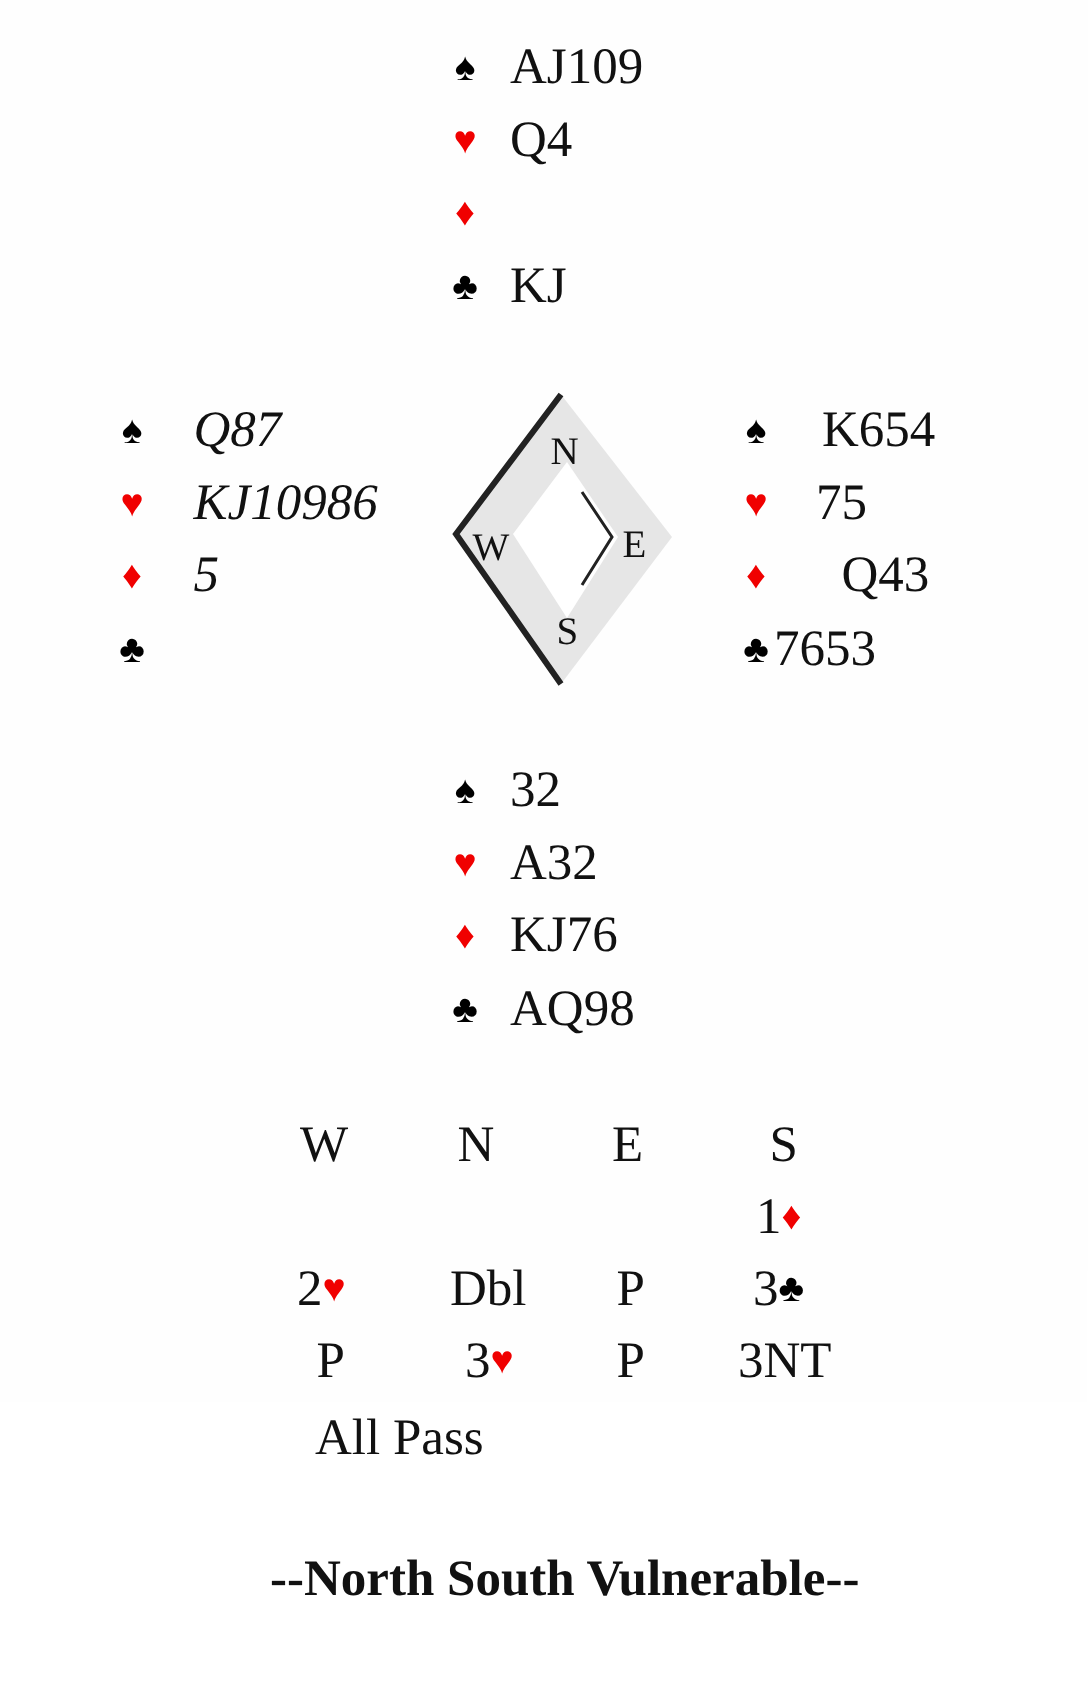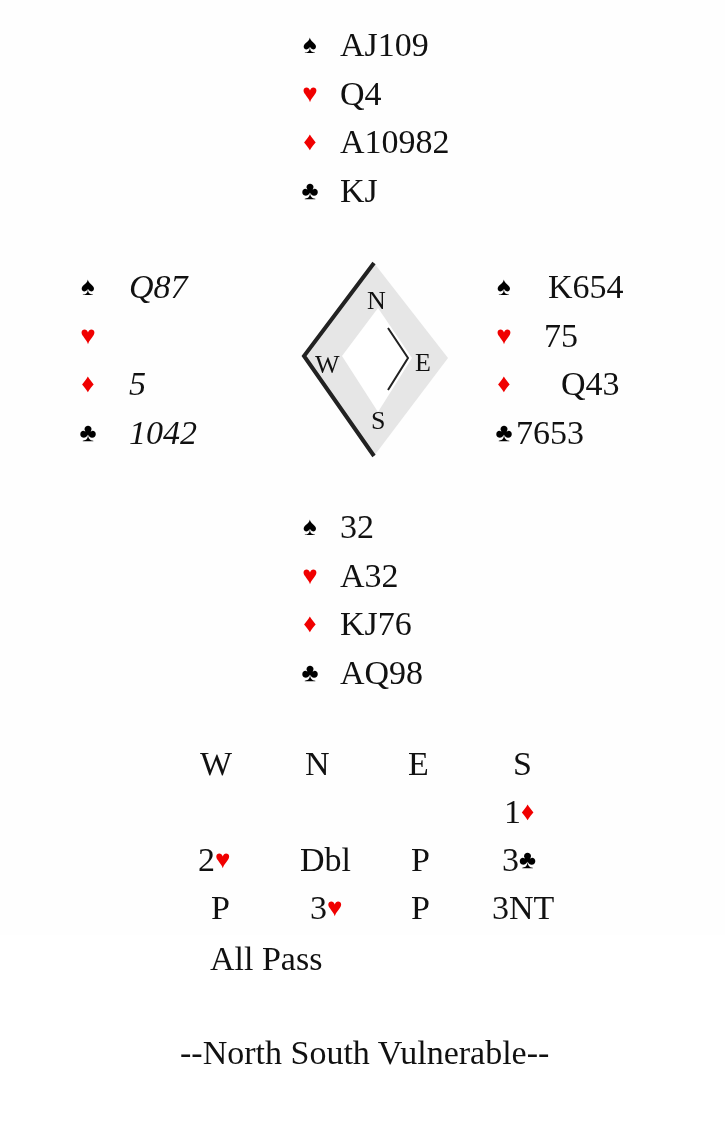--- a/index.html
+++ b/index.html
@@ -24,62 +24,61 @@
   #west .cards { margin-left:29px;font-style:italic; }
   #east { left:492px; top:263px; }
   .compass { position:absolute; left:300px; top:260px; width:150px; height:200px; }
   .compass svg { width:150px; height:200px; }
   .compass .lbl { position:absolute; font-size:26px; color:#111; }
   .auction { position:absolute; left:180px; top:745px; width:420px; font-size:34px; }
   .auction .arow { position:relative; height:48px; }
   .auction .cell { position:absolute; top:0; white-space:nowrap; }
   .bidsuit { font-size:26px; vertical-align:3px; }
   .allpass { position:absolute; left:210px; top:940px; font-size:34px; }
-  .vul { position:absolute; left:180px; top:1034px; font-size:34px; white-space:nowrap; }
+  .vul { position:absolute; left:180px; top:1034px; font-size:34px; white-space:nowrap;font-weight:bold; }
 </style>
 </head>
 <body>
 
 <div class="top-band"></div>
 <div class="bottom-band"></div>
 
 <div class="hand" id="north">
   <div class="row">
       <span class="suit black">♠</span>
       <span class="cards">AJ109</span>
     </div>
   <div class="row">
       <span class="suit red">♥</span>
       <span class="cards">Q4</span>
     </div>
   <div class="row">
       <span class="suit red">♦</span>
-      <span class="cards">A10982</span>
     </div>
   <div class="row">
       <span class="suit black">♣</span>
       <span class="cards">KJ</span>
     </div>
 </div>
 
 <div class="hand" id="west">
   <div class="row">
       <span class="suit black">♠</span>
       <span class="cards">Q87</span>
     </div>
   <div class="row">
       <span class="suit red">♥</span>
+      <span class="cards">KJ10986</span>
     </div>
   <div class="row">
       <span class="suit red">♦</span>
       <span class="cards">5</span>
     </div>
   <div class="row">
       <span class="suit black">♣</span>
-      <span class="cards">1042</span>
     </div>
 </div>
 
 <div class="hand" id="east">
   <div class="row">
       <span class="suit black">♠</span>
       <span class="cards" style="margin-left:32px">K654</span>
     </div>
   <div class="row">
       <span class="suit red">♥</span>

